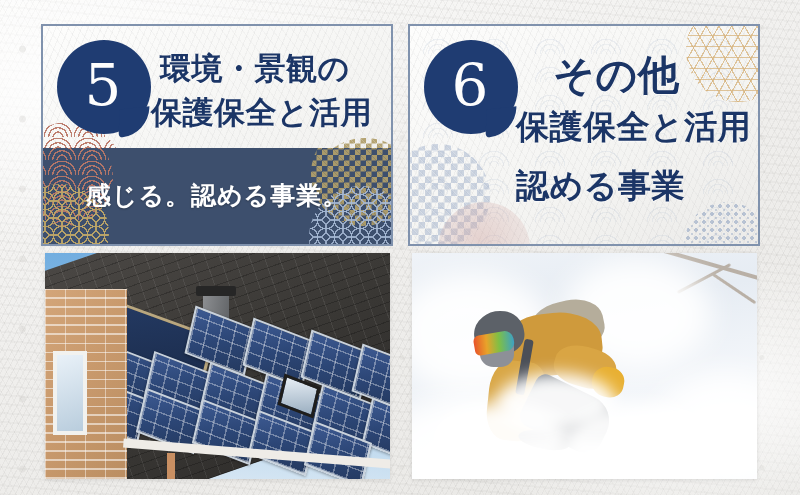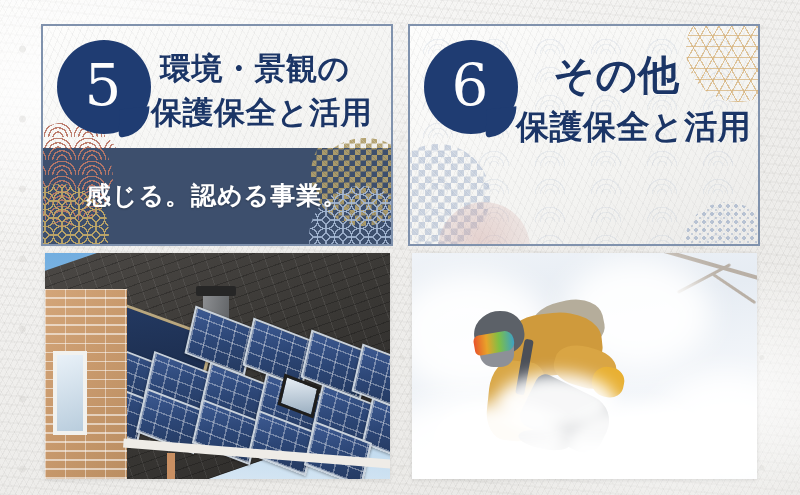--- a/index.html
+++ b/index.html
@@ -294,20 +294,21 @@
   <div class="deco pat-dots-blue" style="left:274px;top:176px;width:86px;height:86px;"></div>
 
   <div class="badge" style="left:14px;top:14px;">
     <div class="bub"></div>
     <div class="tail"></div>
     <div class="num">6</div>
   </div>
 
   <div class="head" style="left:143px;top:22px;font-size:41px;">その他</div>
   <div class="head" style="left:106px;top:79px;font-size:33px;">保護保全と活用</div>
+  <div class="head" style="left:106px;top:138px;font-size:33px;">認める事業</div>
 </div>
 
 <div class="photo" id="photo-1">
   <div class="sky"></div>
   <div class="cloud" style="left:150px;top:10px;width:150px;height:26px;"></div>
   <div class="cloud" style="left:230px;top:48px;width:130px;height:18px;"></div>
   <div class="cloud" style="left:40px;top:4px;width:90px;height:16px;"></div>
 
   <div class="roof"></div>
 

